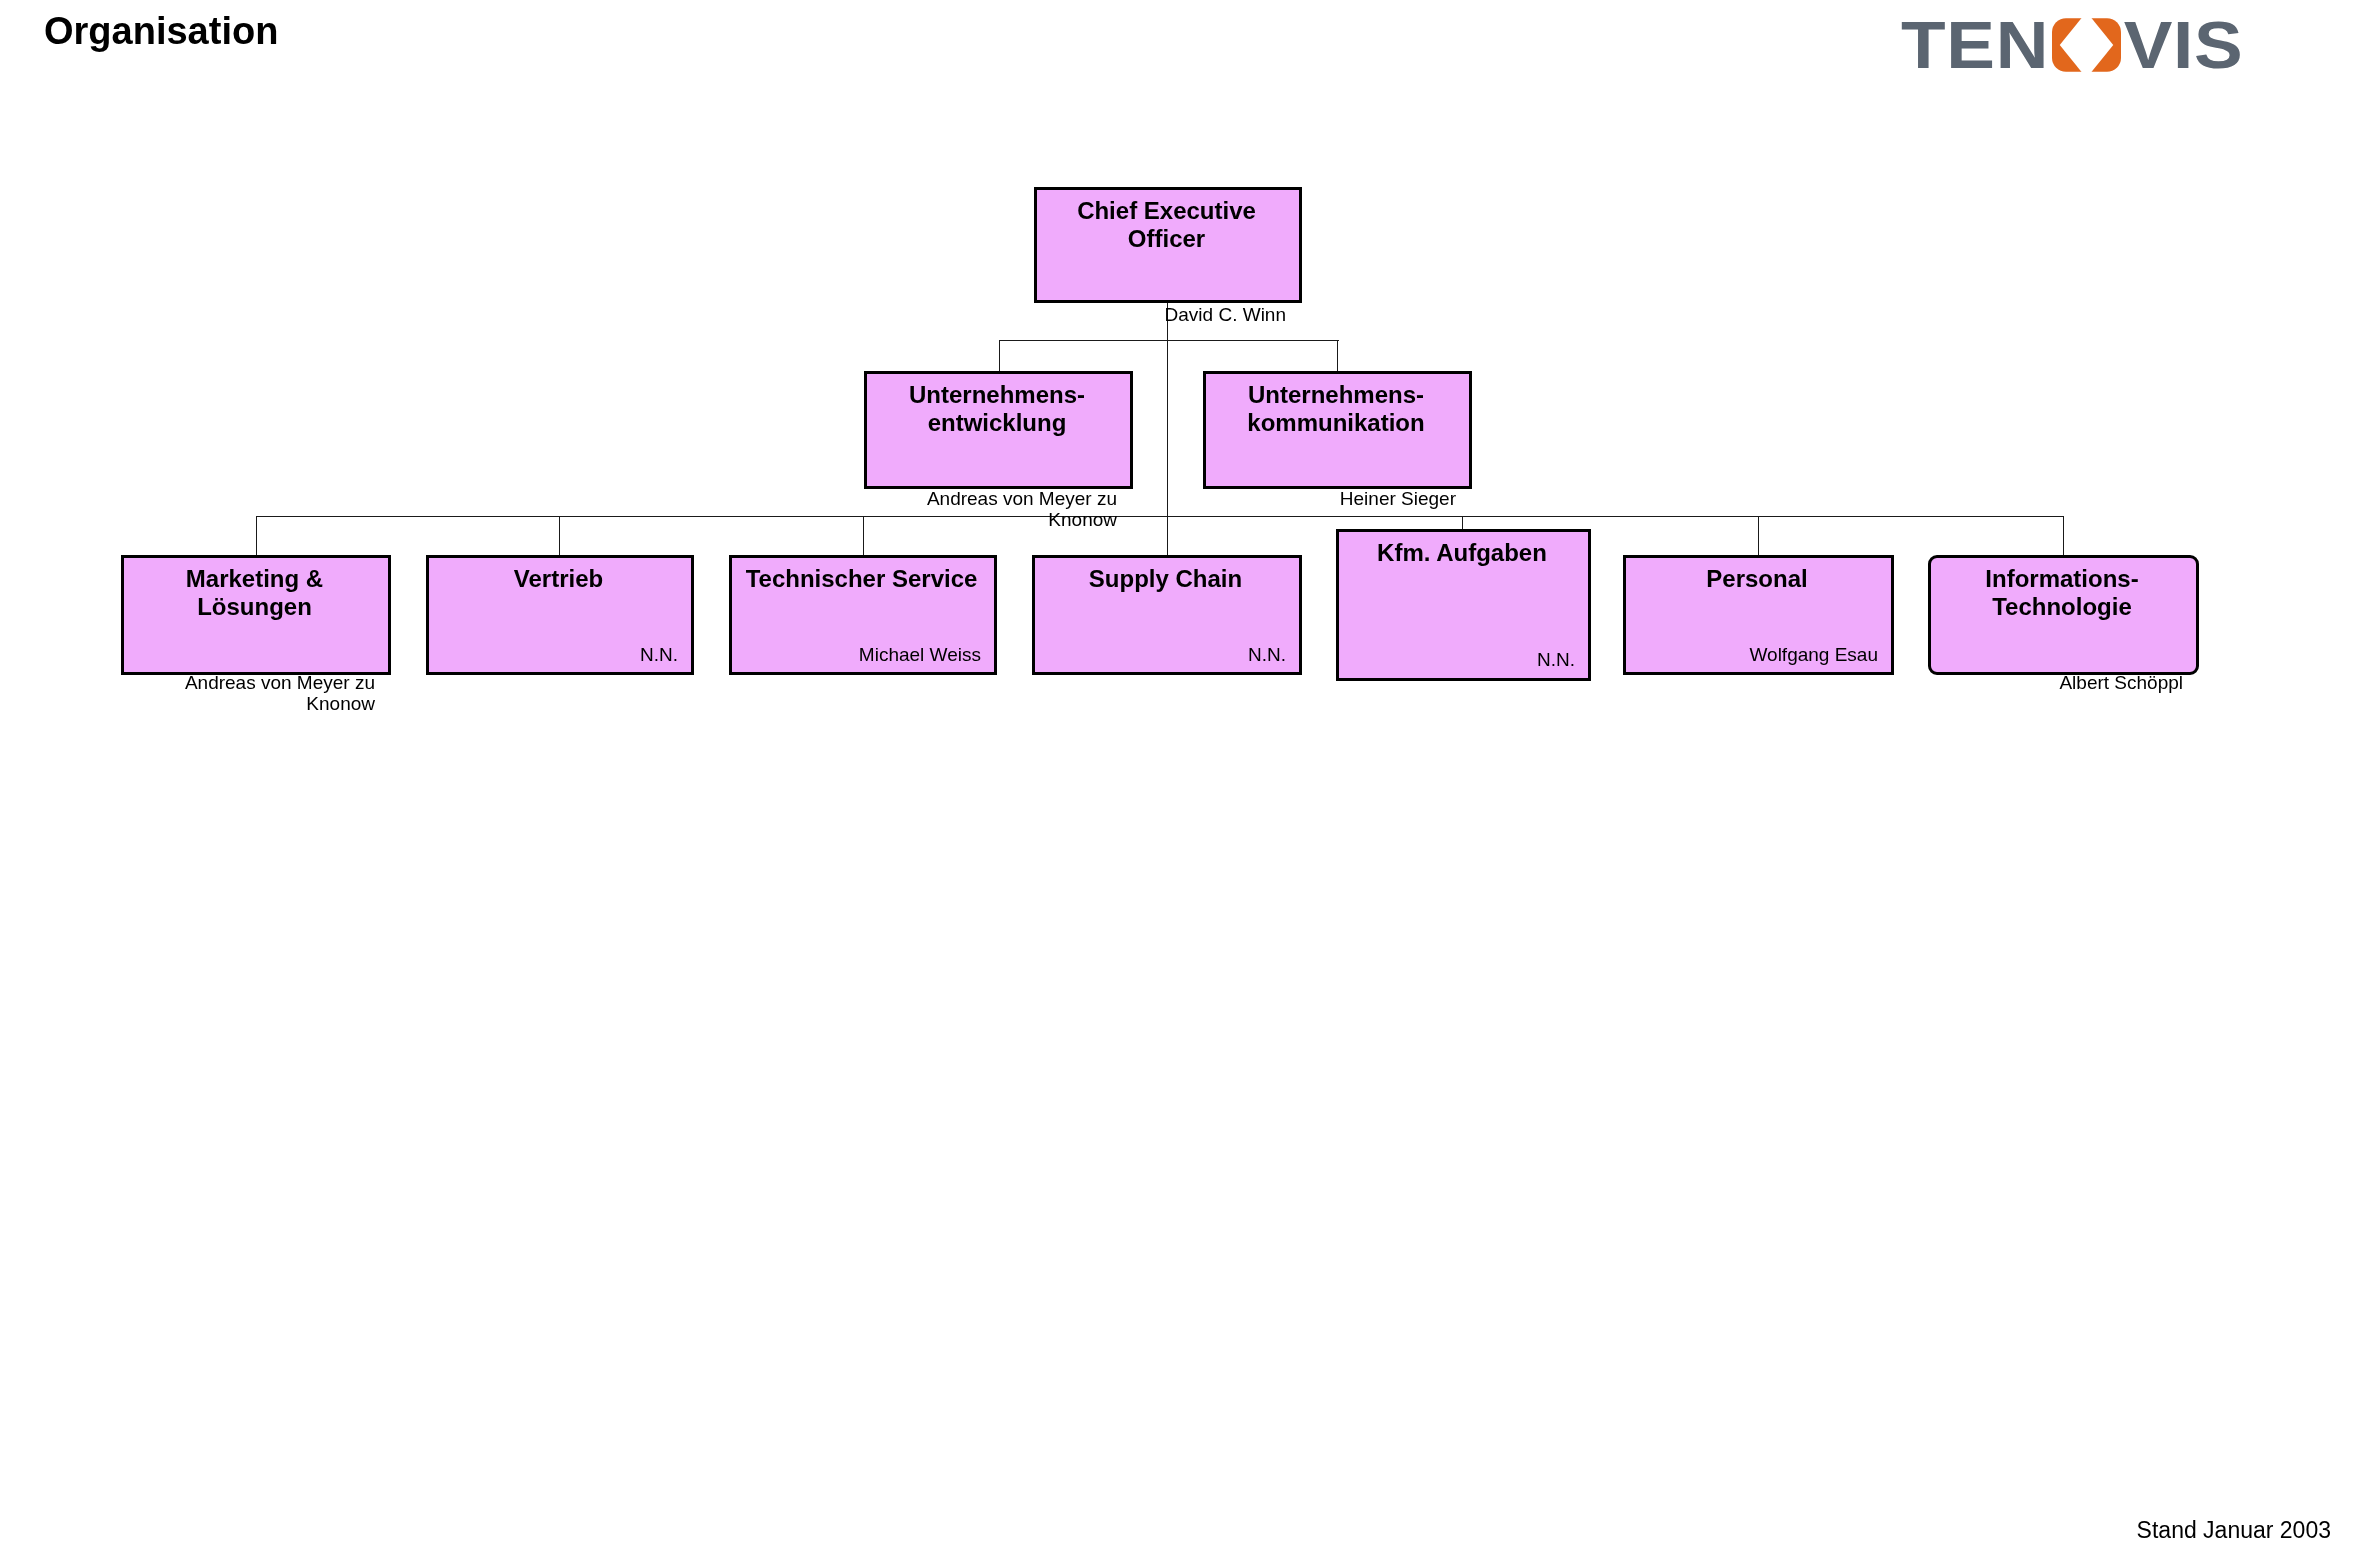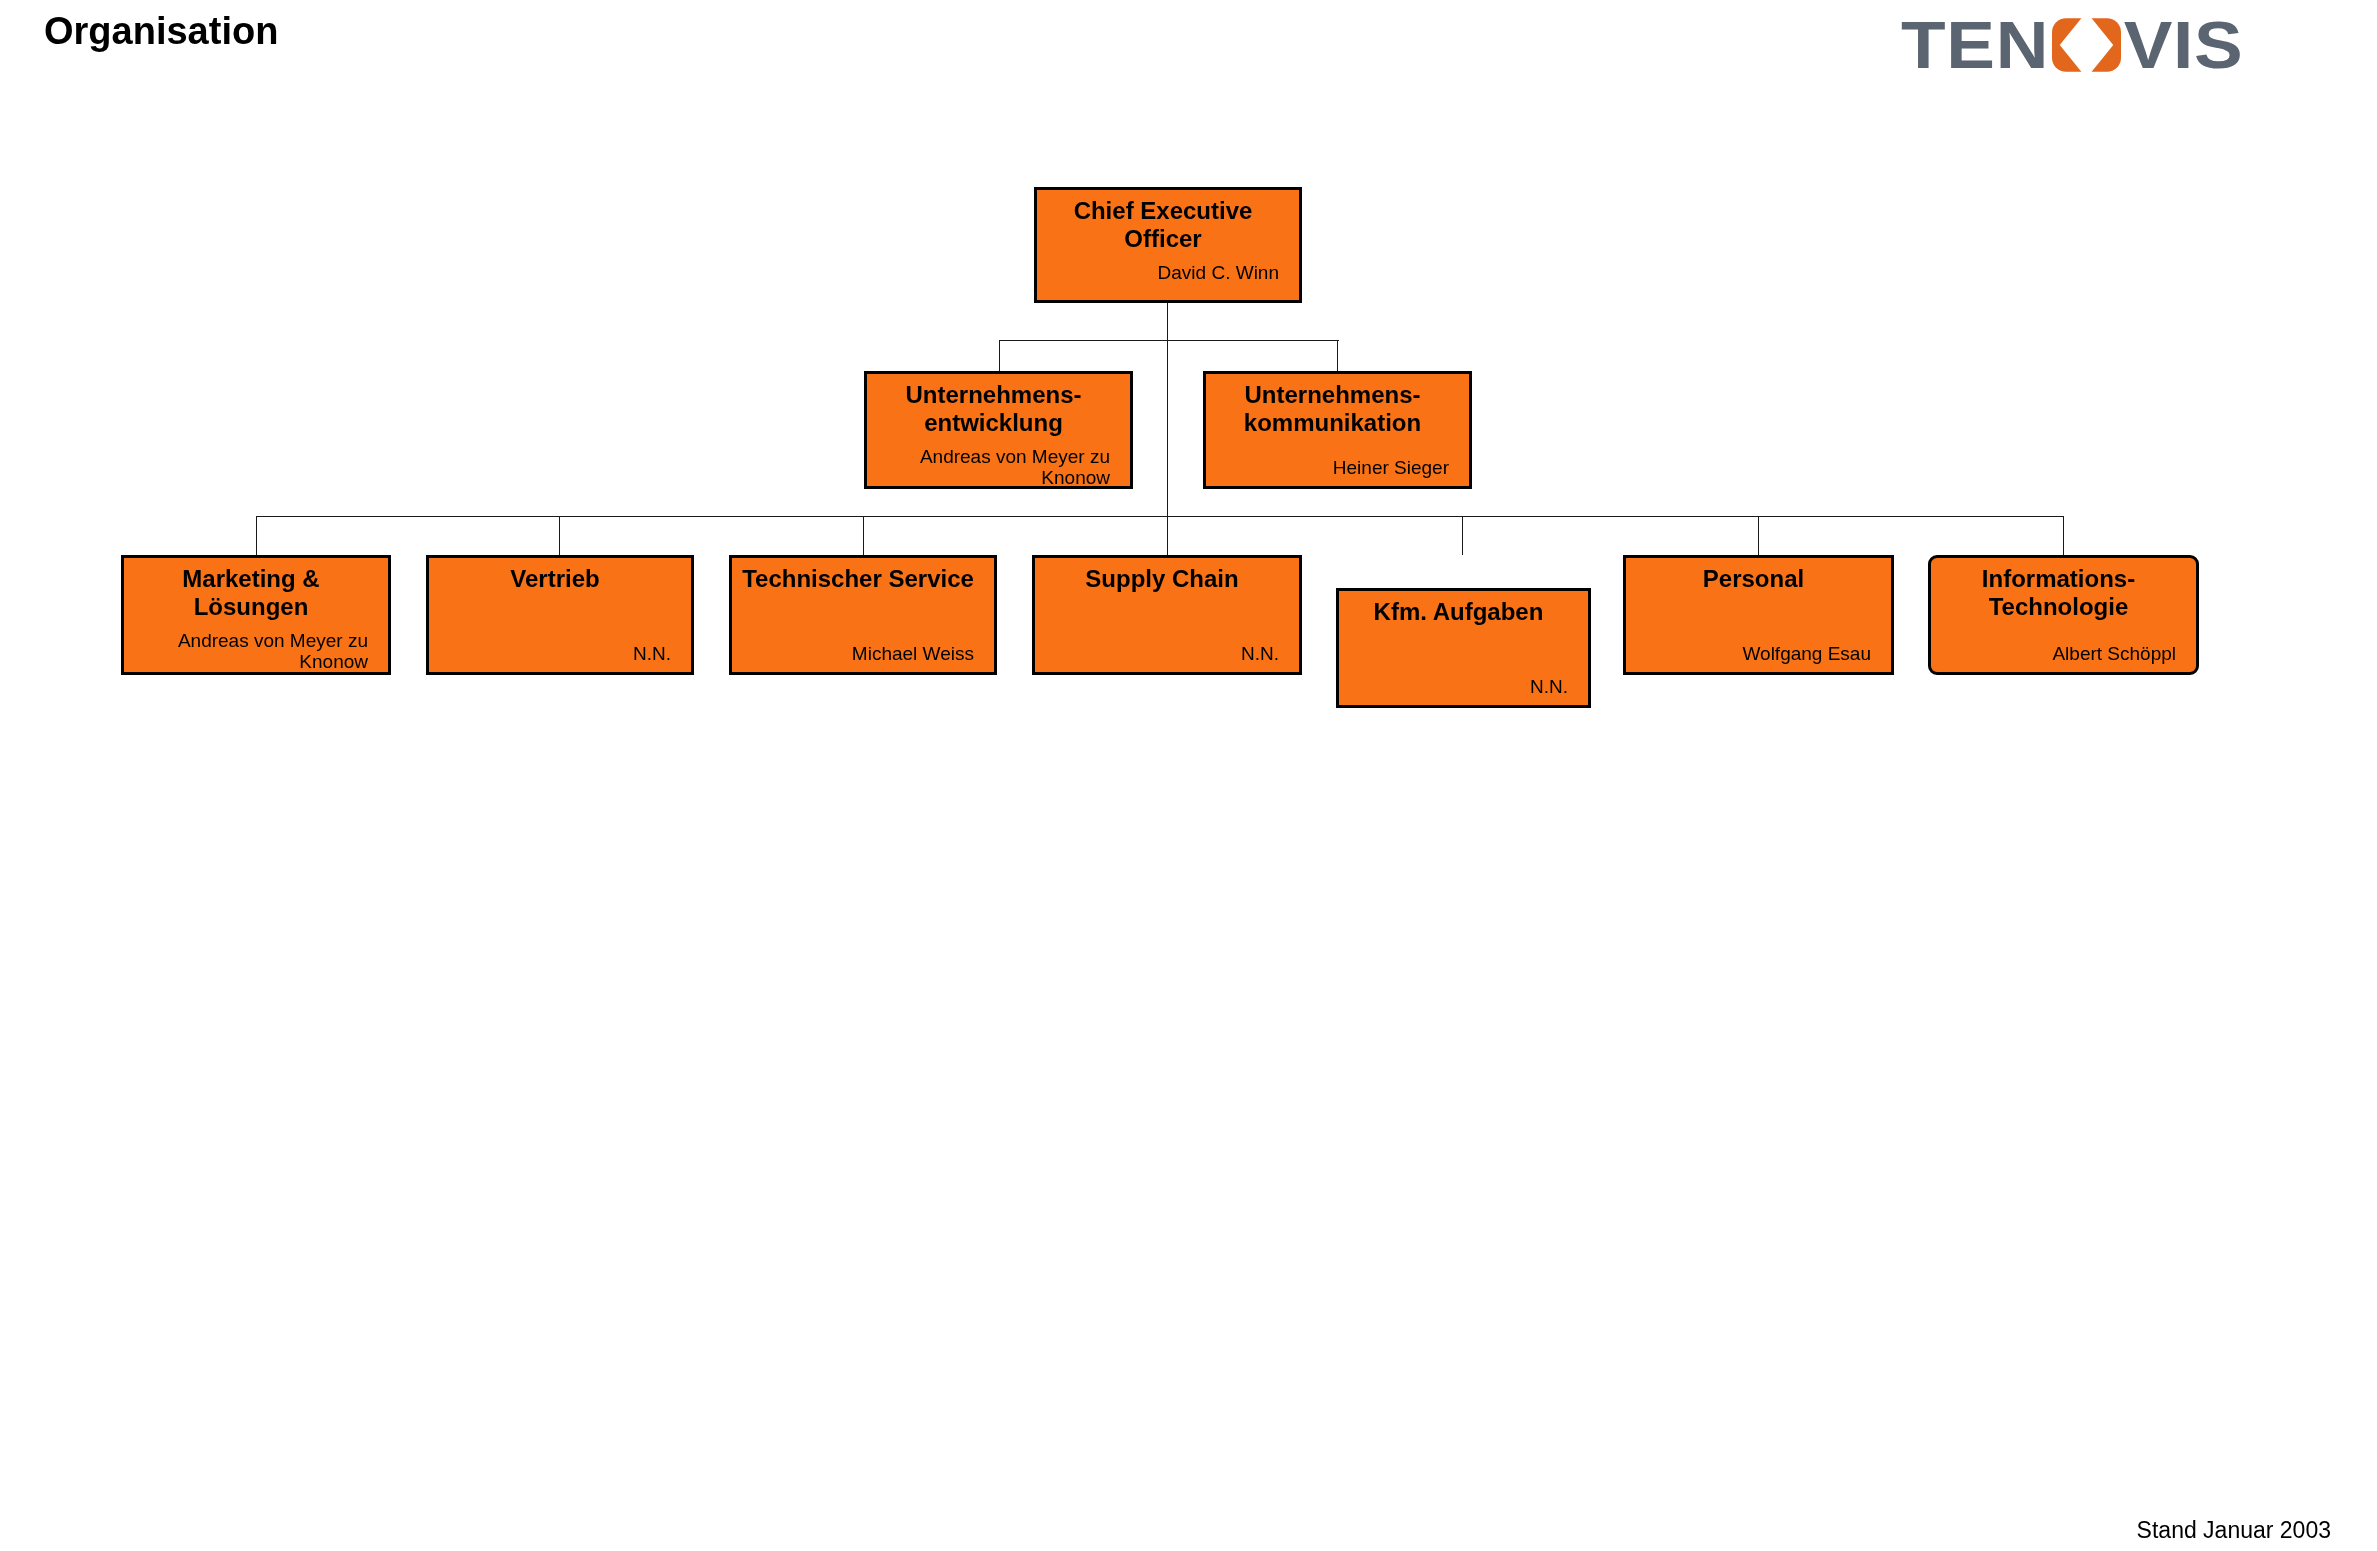--- a/index.html
+++ b/index.html
@@ -17,23 +17,24 @@
     display: flex; align-items: center;
   }
   .logo .ltxt {
     font-size: 73px; font-weight: bold; line-height: 1;
     letter-spacing: 0.7px; transform: scaleY(0.92);
   }
   .logo svg { margin: 0 2.8px; display: block; }
   
   .box {
     position: absolute; box-sizing: border-box;
-    border: 3.5px solid #000; background: #f97316;
+    border: 3.5px solid #000; background: #f0abfc;
     display: flex; flex-direction: column; justify-content: space-between;
-    padding: 7px 20px 7px 10px;
+    padding: 7px 13px 7px 10px;
+    gap: 42px;
   }
   .title { text-align: center; }
   .tline {
     font-size: 24px; font-weight: bold; line-height: 1.16; white-space: nowrap;
   }
   .person {
     text-align: right; font-size: 19px; line-height: 1.14;
     align-self: flex-end; max-width: 245px; margin-top: 9px;
   }
   .person-ceo { margin-bottom: 12.7px; }
@@ -124,21 +125,21 @@
   </div>
 
   <div class="box" style="left:1032px; top:555px; width:270px; height:120px;">
     <div class="title">
       <div class="tline">Supply Chain</div>
       <div class="tline"></div>
     </div>
     <div class="person">N.N.</div>
   </div>
 
-  <div class="box" style="left:1336px; top:588px; width:255px; height:120px;">
+  <div class="box" style="left:1336px; top:529px; width:255px; height:152px;">
     <div class="title">
       <div class="tline">Kfm. Aufgaben</div>
       <div class="tline"></div>
     </div>
     <div class="person">N.N.</div>
   </div>
 
   <div class="box" style="left:1623px; top:555px; width:271px; height:120px;">
     <div class="title">
       <div class="tline">Personal</div>

